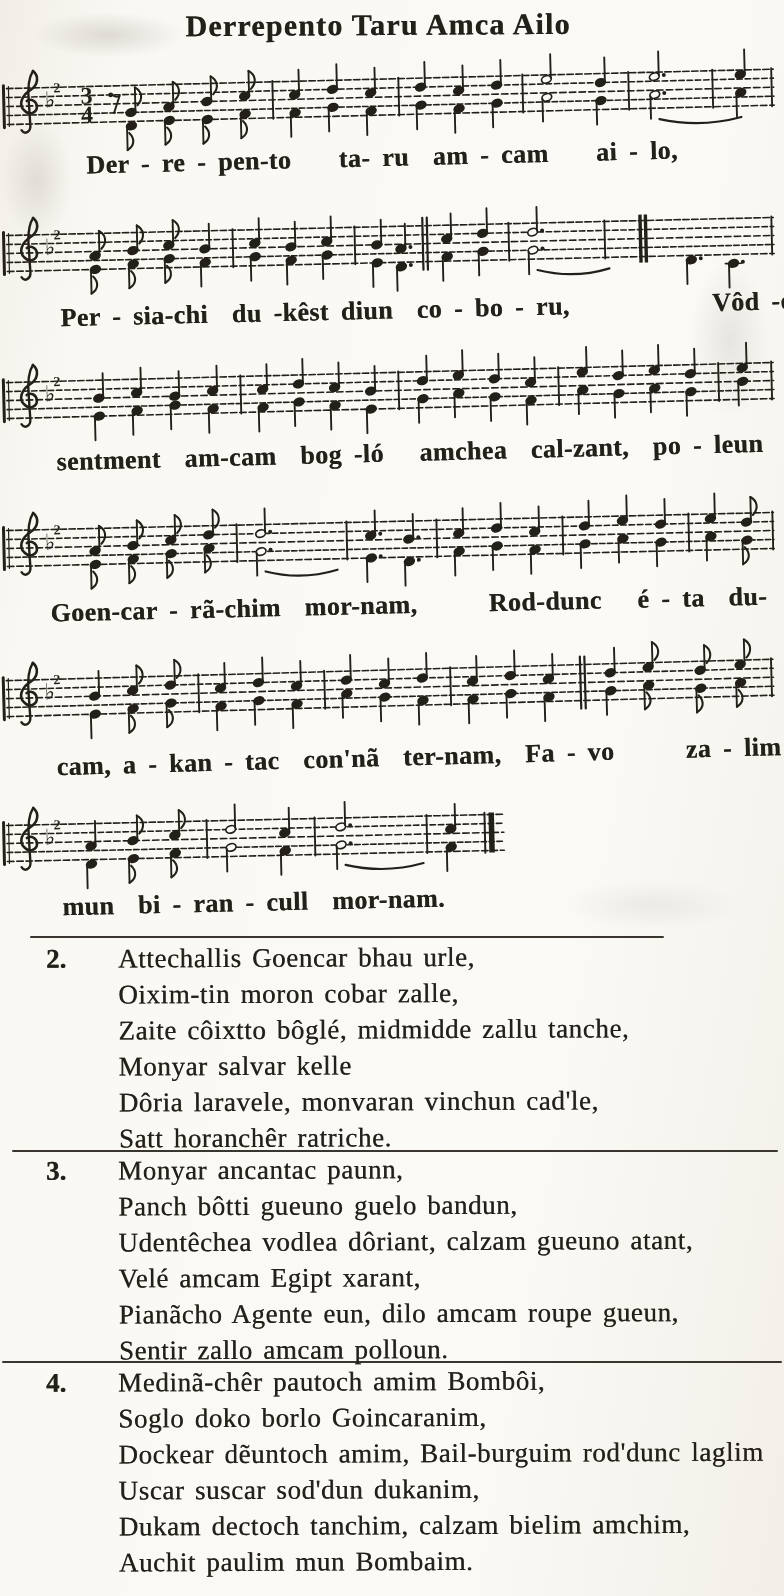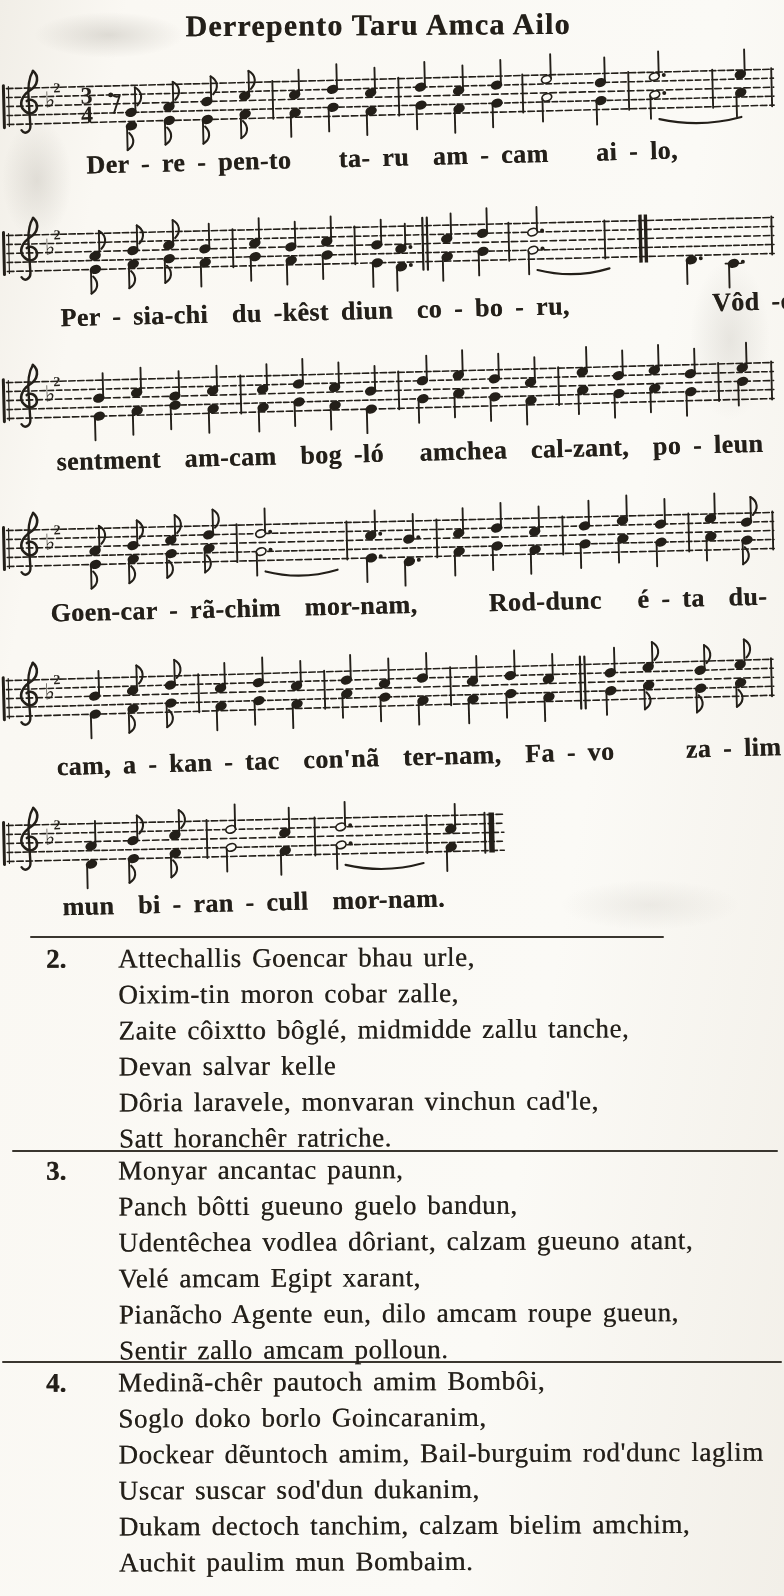--- a/index.html
+++ b/index.html
@@ -576,21 +576,21 @@
     </div>
   <div id="verses">
       <div class="verse-rule" style="top: 936px; left: 30px; width: 634px;"></div>
       <div class="verse-rule" style="top: 1150px; left: 12px; width: 766px;"></div>
       <div class="verse-rule" style="top: 1361px; left: 2px; width: 780px;"></div>
       <div class="verse" style="top: 944px;">
         <div class="vnum">2.</div>
         <div class="vline" style="top: 0px;">Attechallis Goencar bhau urle,</div>
         <div class="vline" style="top: 36px;">Oixim-tin moron cobar zalle,</div>
         <div class="vline" style="top: 72px;">Zaite côixtto bôglé, midmidde zallu tanche,</div>
-        <div class="vline" style="top: 108px;">Devan salvar kelle</div>
+        <div class="vline" style="top: 108px;">Monyar salvar kelle</div>
         <div class="vline" style="top: 144px;">Dôria laravele, monvaran vinchun cad'le,</div>
         <div class="vline" style="top: 180px;">Satt horanchêr ratriche.</div>
       </div>
       <div class="verse" style="top: 1156px;">
         <div class="vnum">3.</div>
         <div class="vline" style="top: 0px;">Monyar ancantac paunn,</div>
         <div class="vline" style="top: 36px;">Panch bôtti gueuno guelo bandun,</div>
         <div class="vline" style="top: 72px;">Udentêchea vodlea dôriant, calzam gueuno atant,</div>
         <div class="vline" style="top: 108px;">Velé amcam Egipt xarant,</div>
         <div class="vline" style="top: 144px;">Pianãcho Agente eun, dilo amcam roupe gueun,</div>

